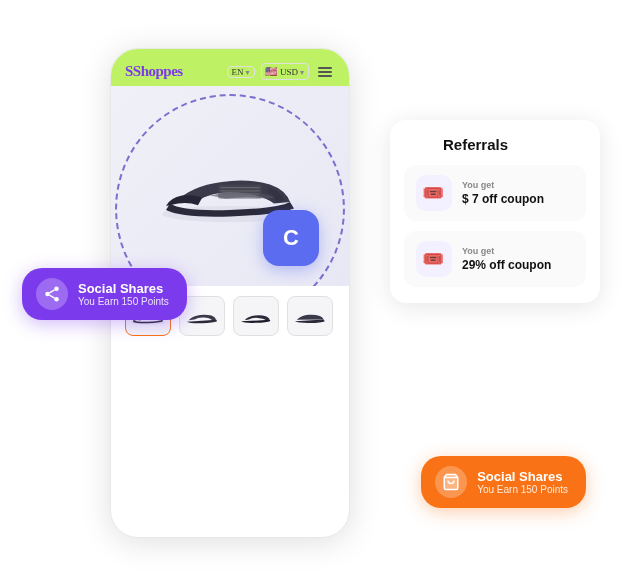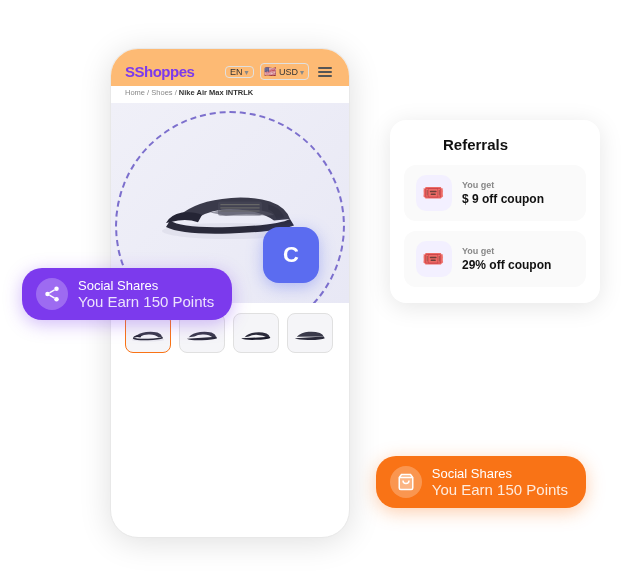--- a/index.html
+++ b/index.html
@@ -31,21 +31,22 @@
       overflow: hidden;
       border: 1.5px solid #e8e8e8;
       z-index: 2;
     }
 
     .phone-header {
       display: flex;
       align-items: center;
       justify-content: space-between;
       padding: 14px 14px 6px 14px;
-      background: #fdba74;
+      background: #bef264;
+      font-family: Liberation Serif, serif;
     }
 
     .phone-logo {
       font-size: 15px;
       font-weight: 800;
       color: #222;
       letter-spacing: -0.5px;
     }
     .phone-logo span {
       color: #7c3aed;
@@ -268,25 +269,25 @@
       background: rgba(255,255,255,0.25);
       border-radius: 50%;
       display: flex;
       align-items: center;
       justify-content: center;
       font-size: 16px;
     }
 
     .badge-title {
       font-size: 13px;
-      font-weight: 400;
+      font-weight: 700;
       color: #fff;
     }
     .badge-subtitle {
-      font-size: 15px;
+      font-size: 10px;
       color: rgba(255,255,255,0.85);
     }
 
     
     .flag {
       font-size: 10px;
     }
 
     
     .chevron::after {
@@ -317,27 +318,20 @@
           <span class="chevron"></span>
         </div>
         <div class="nav-menu">
           <span></span>
             <span></span>
             <span></span>
         </div>
       </div>
     </div>
 
-    <div class="phone-breadcrumb">
-      <span>Home</span>
-      <span> / </span>
-      <span>Shoes</span>
-      <span> / </span>
-      <span class="current">Nike Air Max INTRLK</span>
-    </div>
 
     <div class="phone-product-img">
       <div class="dashed-circle"></div>
 
       <svg class="shoe-img" viewBox="0 0 200 120" xmlns="http://www.w3.org/2000/svg">
 
         <ellipse cx="100" cy="95" rx="85" ry="10" fill="#c8c8d8" opacity="0.3"></ellipse>
 
         <path d="M 20 90 Q 40 100 100 98 Q 160 96 180 88 L 175 80 Q 160 88 100 90 Q 40 92 25 82 Z" fill="#2a2a3a"></path>
 
@@ -391,21 +385,21 @@
 
   </div>
 
   <div class="referrals-card">
     <div class="referrals-title">Referrals</div>
 
     <div class="coupon-item">
       <div class="coupon-icon">🎟️</div>
       <div>
         <div class="coupon-text-small">You get</div>
-        <div class="coupon-text-main">$ 9 off coupon</div>
+        <div class="coupon-text-main">$ 7 off coupon</div>
       </div>
     </div>
 
     <div class="coupon-item">
       <div class="coupon-icon">🎟️</div>
       <div>
         <div class="coupon-text-small">You get</div>
         <div class="coupon-text-main">29% off coupon</div>
       </div>
     </div>

